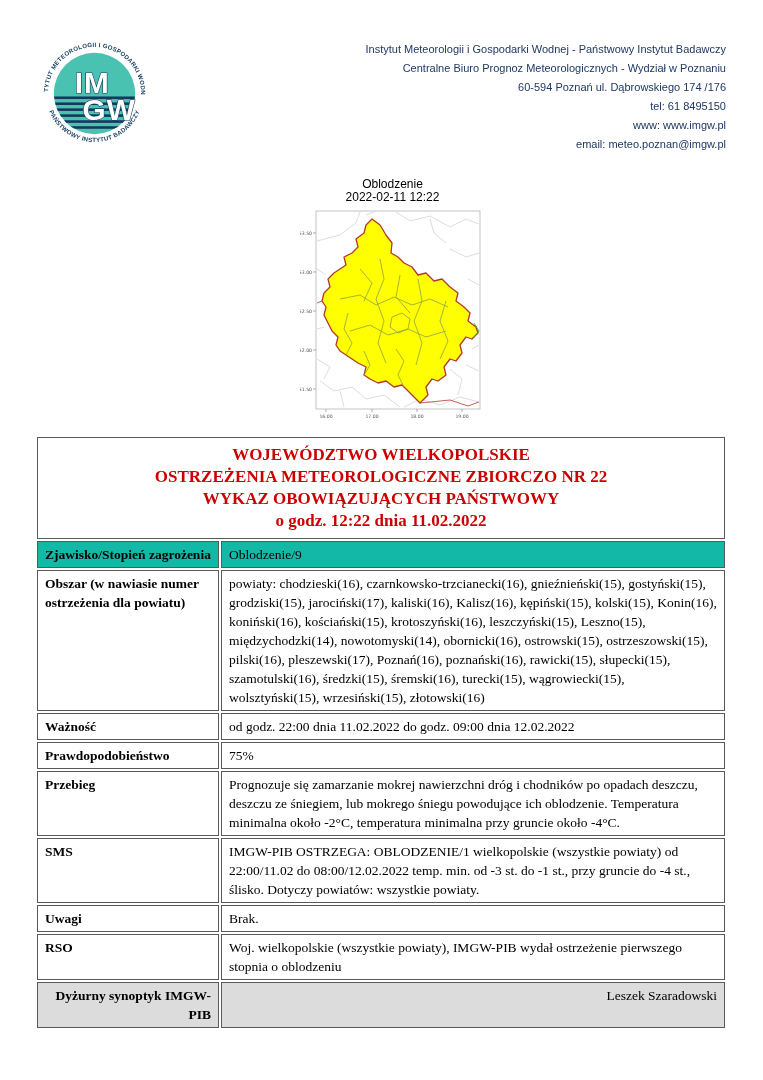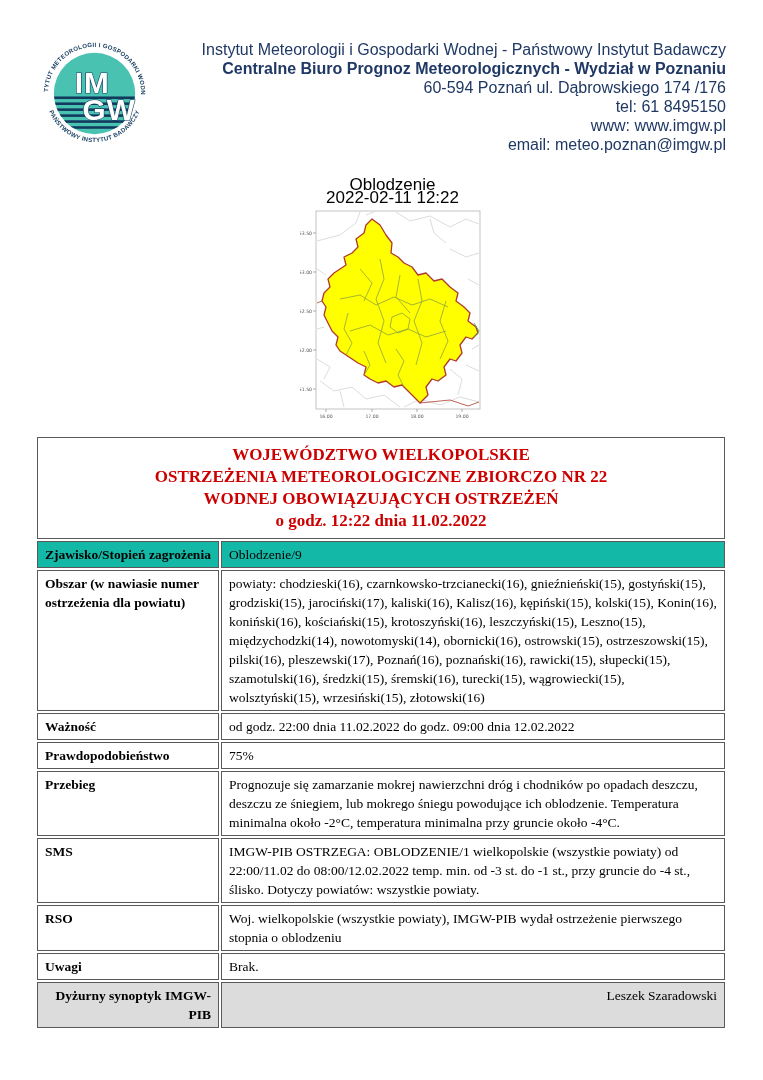--- a/index.html
+++ b/index.html
@@ -2,29 +2,29 @@
 <html><head>
 <meta charset="utf-8">
 <style>
   html,body{margin:0;padding:0;background:#fff;}
   body{width:763px;height:1080px;position:relative;font-family:"Liberation Sans",sans-serif;color:#000;overflow:hidden;}
   .page{padding:0 37px;}
 
   
   .header-row{display:flex;align-items:flex-start;padding-top:36px;}
   .logo-wrap{width:115px;height:115px;flex:0 0 auto;}
-  .header-text{flex:1;text-align:right;color:#1f3864;font-size:16px;line-height:19px;padding-top:4px;}
-  .header-text .b{font-weight:bold;}
+  .header-text{flex:1;text-align:right;color:#1f3864;font-size:11px;line-height:19px;padding-top:4px;}
+  .header-text .b{font-weight:normal;}
 
   
   .section-title{text-align:center;font-size:14px;margin-top:36px;padding-left:42px;}
 
   
   .map-block{width:186px;margin:24px auto 0;transform:translateX(11px);text-align:center;}
-  .map-captions{font-size:17px;line-height:13px;color:#000;}
+  .map-captions{font-size:12px;line-height:13px;color:#000;}
   .map-svg{margin-top:5px;display:block;}
 
   
   table.warning{border-collapse:separate;border-spacing:2px;width:692px;margin-left:-2px;margin-top:4px;
     font-family:"Liberation Serif",serif;font-size:13.5px;}
   table.warning td{border:1px solid #595959;padding:3px 7px;vertical-align:top;line-height:19px;background:#fff;}
   td.lbl{width:166px;font-weight:bold;}
   tr.title-row td{text-align:center;color:#cc0000;font-weight:bold;font-size:17px;line-height:22px;padding:6px 14px;}
   tr.phenomenon td{background:#14b8a6;}
   tr.synoptic td{background:#dcdcdc;text-align:right;}
@@ -158,21 +158,21 @@
       </g>
     </svg>
   </div>
 
   <table class="warning">
     <tbody>
       <tr class="title-row">
         <td colspan="2">
           <div>WOJEWÓDZTWO WIELKOPOLSKIE</div>
           <div>OSTRZEŻENIA METEOROLOGICZNE ZBIORCZO NR 22</div>
-          <div>WODNEJ OBOWIĄZUJĄCYCH OSTRZEŻEŃ</div>
+          <div>WYKAZ OBOWIĄZUJĄCYCH PAŃSTWOWY</div>
           <div>o godz. 12:22 dnia 11.02.2022</div>
         </td>
       </tr>
       <tr class="phenomenon">
         <td class="lbl">Zjawisko/Stopień zagrożenia</td>
         <td>Oblodzenie/9</td>
       </tr>
       <tr>
         <td class="lbl">Obszar (w nawiasie numer ostrzeżenia dla powiatu)</td>
         <td>powiaty: chodzieski(16), czarnkowsko-trzcianecki(16), gnieźnieński(15), gostyński(15), grodziski(15), jarociński(17), kaliski(16), Kalisz(16), kępiński(15), kolski(15), Konin(16), koniński(16), kościański(15), krotoszyński(16), leszczyński(15), Leszno(15), międzychodzki(14), nowotomyski(14), obornicki(16), ostrowski(15), ostrzeszowski(15), pilski(16), pleszewski(17), Poznań(16), poznański(16), rawicki(15), słupecki(15), szamotulski(16), średzki(15), śremski(16), turecki(15), wągrowiecki(15), wolsztyński(15), wrzesiński(15), złotowski(16)</td>
@@ -187,26 +187,26 @@
       </tr>
       <tr>
         <td class="lbl">Przebieg</td>
         <td>Prognozuje się zamarzanie mokrej nawierzchni dróg i chodników po opadach deszczu, deszczu ze śniegiem, lub mokrego śniegu powodujące ich oblodzenie. Temperatura minimalna około -2°C, temperatura minimalna przy gruncie około -4°C.</td>
       </tr>
       <tr>
         <td class="lbl">SMS</td>
         <td>IMGW-PIB OSTRZEGA: OBLODZENIE/1 wielkopolskie (wszystkie powiaty) od 22:00/11.02 do 08:00/12.02.2022 temp. min. od -3 st. do -1 st., przy gruncie do -4 st., ślisko. Dotyczy powiatów: wszystkie powiaty.</td>
       </tr>
       <tr>
+        <td class="lbl">Uwagi</td>
+        <td>Brak.</td>
+      </tr>
+      <tr>
         <td class="lbl">RSO</td>
         <td>Woj. wielkopolskie (wszystkie powiaty), IMGW-PIB wydał ostrzeżenie pierwszego stopnia o oblodzeniu</td>
-      </tr>
-      <tr>
-        <td class="lbl">Uwagi</td>
-        <td>Brak.</td>
       </tr>
       <tr class="synoptic">
         <td class="lbl">Dyżurny synoptyk IMGW-PIB</td>
         <td>Leszek Szaradowski</td>
       </tr>
     </tbody>
   </table>
 
 </div>
 

